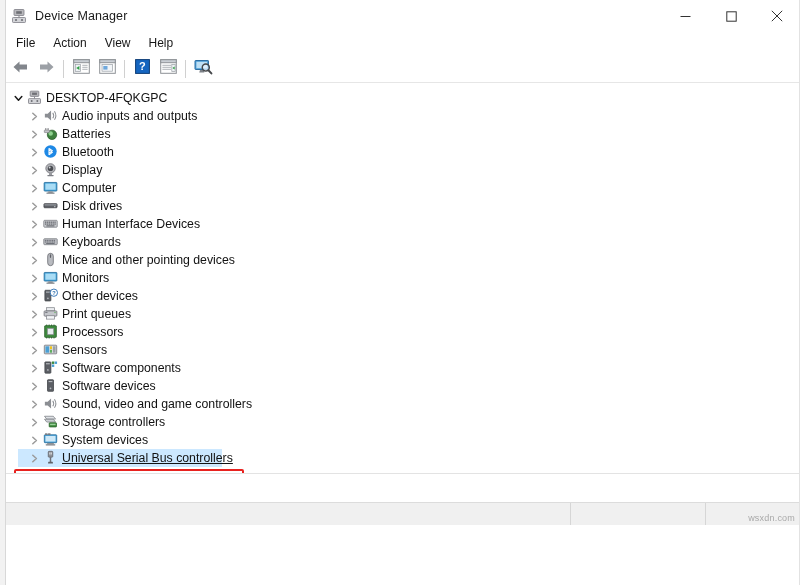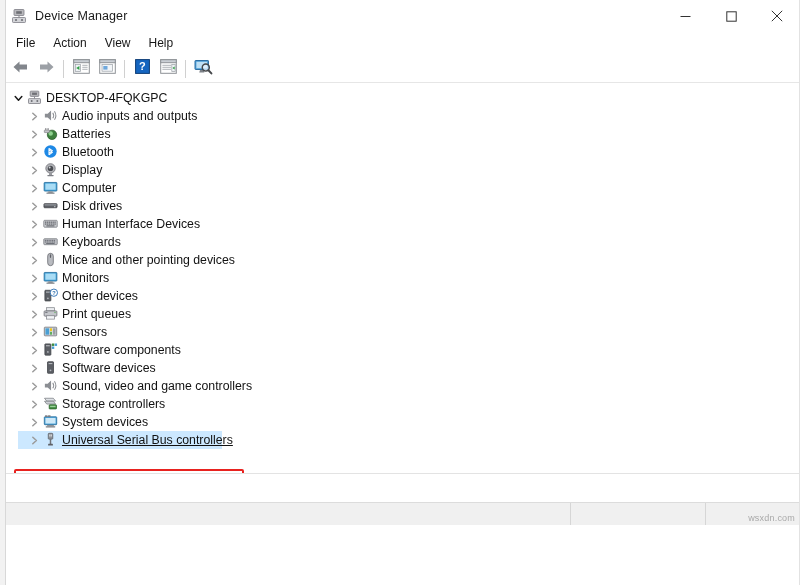--- a/index.html
+++ b/index.html
@@ -607,20 +607,44 @@
             <rect x="3.8" y="1.8" width="8.4" height="3.4" fill="#eceef1" stroke="#85878d" stroke-width="0.8"></rect>
             <rect x="1.2" y="5.2" width="13.6" height="5.6" rx="0.9" fill="#c5c7cc" stroke="#75777d" stroke-width="0.9"></rect>
             <rect x="2.4" y="6.3" width="2.4" height="1.2" fill="#7b7d83"></rect>
             <circle cx="12.8" cy="7" r="0.75" fill="#5fae5f"></circle>
             <rect x="3.8" y="10.4" width="8.4" height="3.6" fill="#f3f5f7" stroke="#85878d" stroke-width="0.8"></rect>
           </svg>
         </span>
         <span class="lbl">Print queues</span>
       </div>
 
+      <div class="row child">
+        <span class="chev">
+          <svg width="9" height="9" viewBox="0 0 9 9">
+              <path d="M2.8 1.2 L6.4 4.5 L2.8 7.8" fill="none" stroke="#9b9b9b" stroke-width="1.5" stroke-linecap="round" stroke-linejoin="round"></path>
+            </svg>
+        </span>
+        <span class="ico">
+          <svg width="15" height="15" viewBox="0 0 16 16">
+            <rect x="1.8" y="1.8" width="12.4" height="12.4" rx="0.6" fill="#3f8b3f" stroke="#2b612b" stroke-width="0.9"></rect>
+            <rect x="4.6" y="4.6" width="6.8" height="6.8" fill="#e9eef0" stroke="#7f8287" stroke-width="0.7"></rect>
+            <g fill="#2b612b">
+              <rect x="3.4" y="0.6" width="1.1" height="1.4"></rect>
+                <rect x="6" y="0.6" width="1.1" height="1.4"></rect>
+              <rect x="8.6" y="0.6" width="1.1" height="1.4"></rect>
+                <rect x="11.2" y="0.6" width="1.1" height="1.4"></rect>
+              <rect x="3.4" y="14" width="1.1" height="1.4"></rect>
+                <rect x="6" y="14" width="1.1" height="1.4"></rect>
+              <rect x="8.6" y="14" width="1.1" height="1.4"></rect>
+                <rect x="11.2" y="14" width="1.1" height="1.4"></rect>
+            </g>
+          </svg>
+        </span>
+        <span class="lbl">Processors</span>
+      </div>
 
       <div class="row child">
         <span class="chev">
           <svg width="9" height="9" viewBox="0 0 9 9">
               <path d="M2.8 1.2 L6.4 4.5 L2.8 7.8" fill="none" stroke="#9b9b9b" stroke-width="1.5" stroke-linecap="round" stroke-linejoin="round"></path>
             </svg>
         </span>
         <span class="ico">
           <svg width="15" height="15" viewBox="0 0 16 16">
             <rect x="1.4" y="3.4" width="13.2" height="9.2" rx="0.7" fill="#d9dcdf" stroke="#75777d" stroke-width="0.9"></rect>

